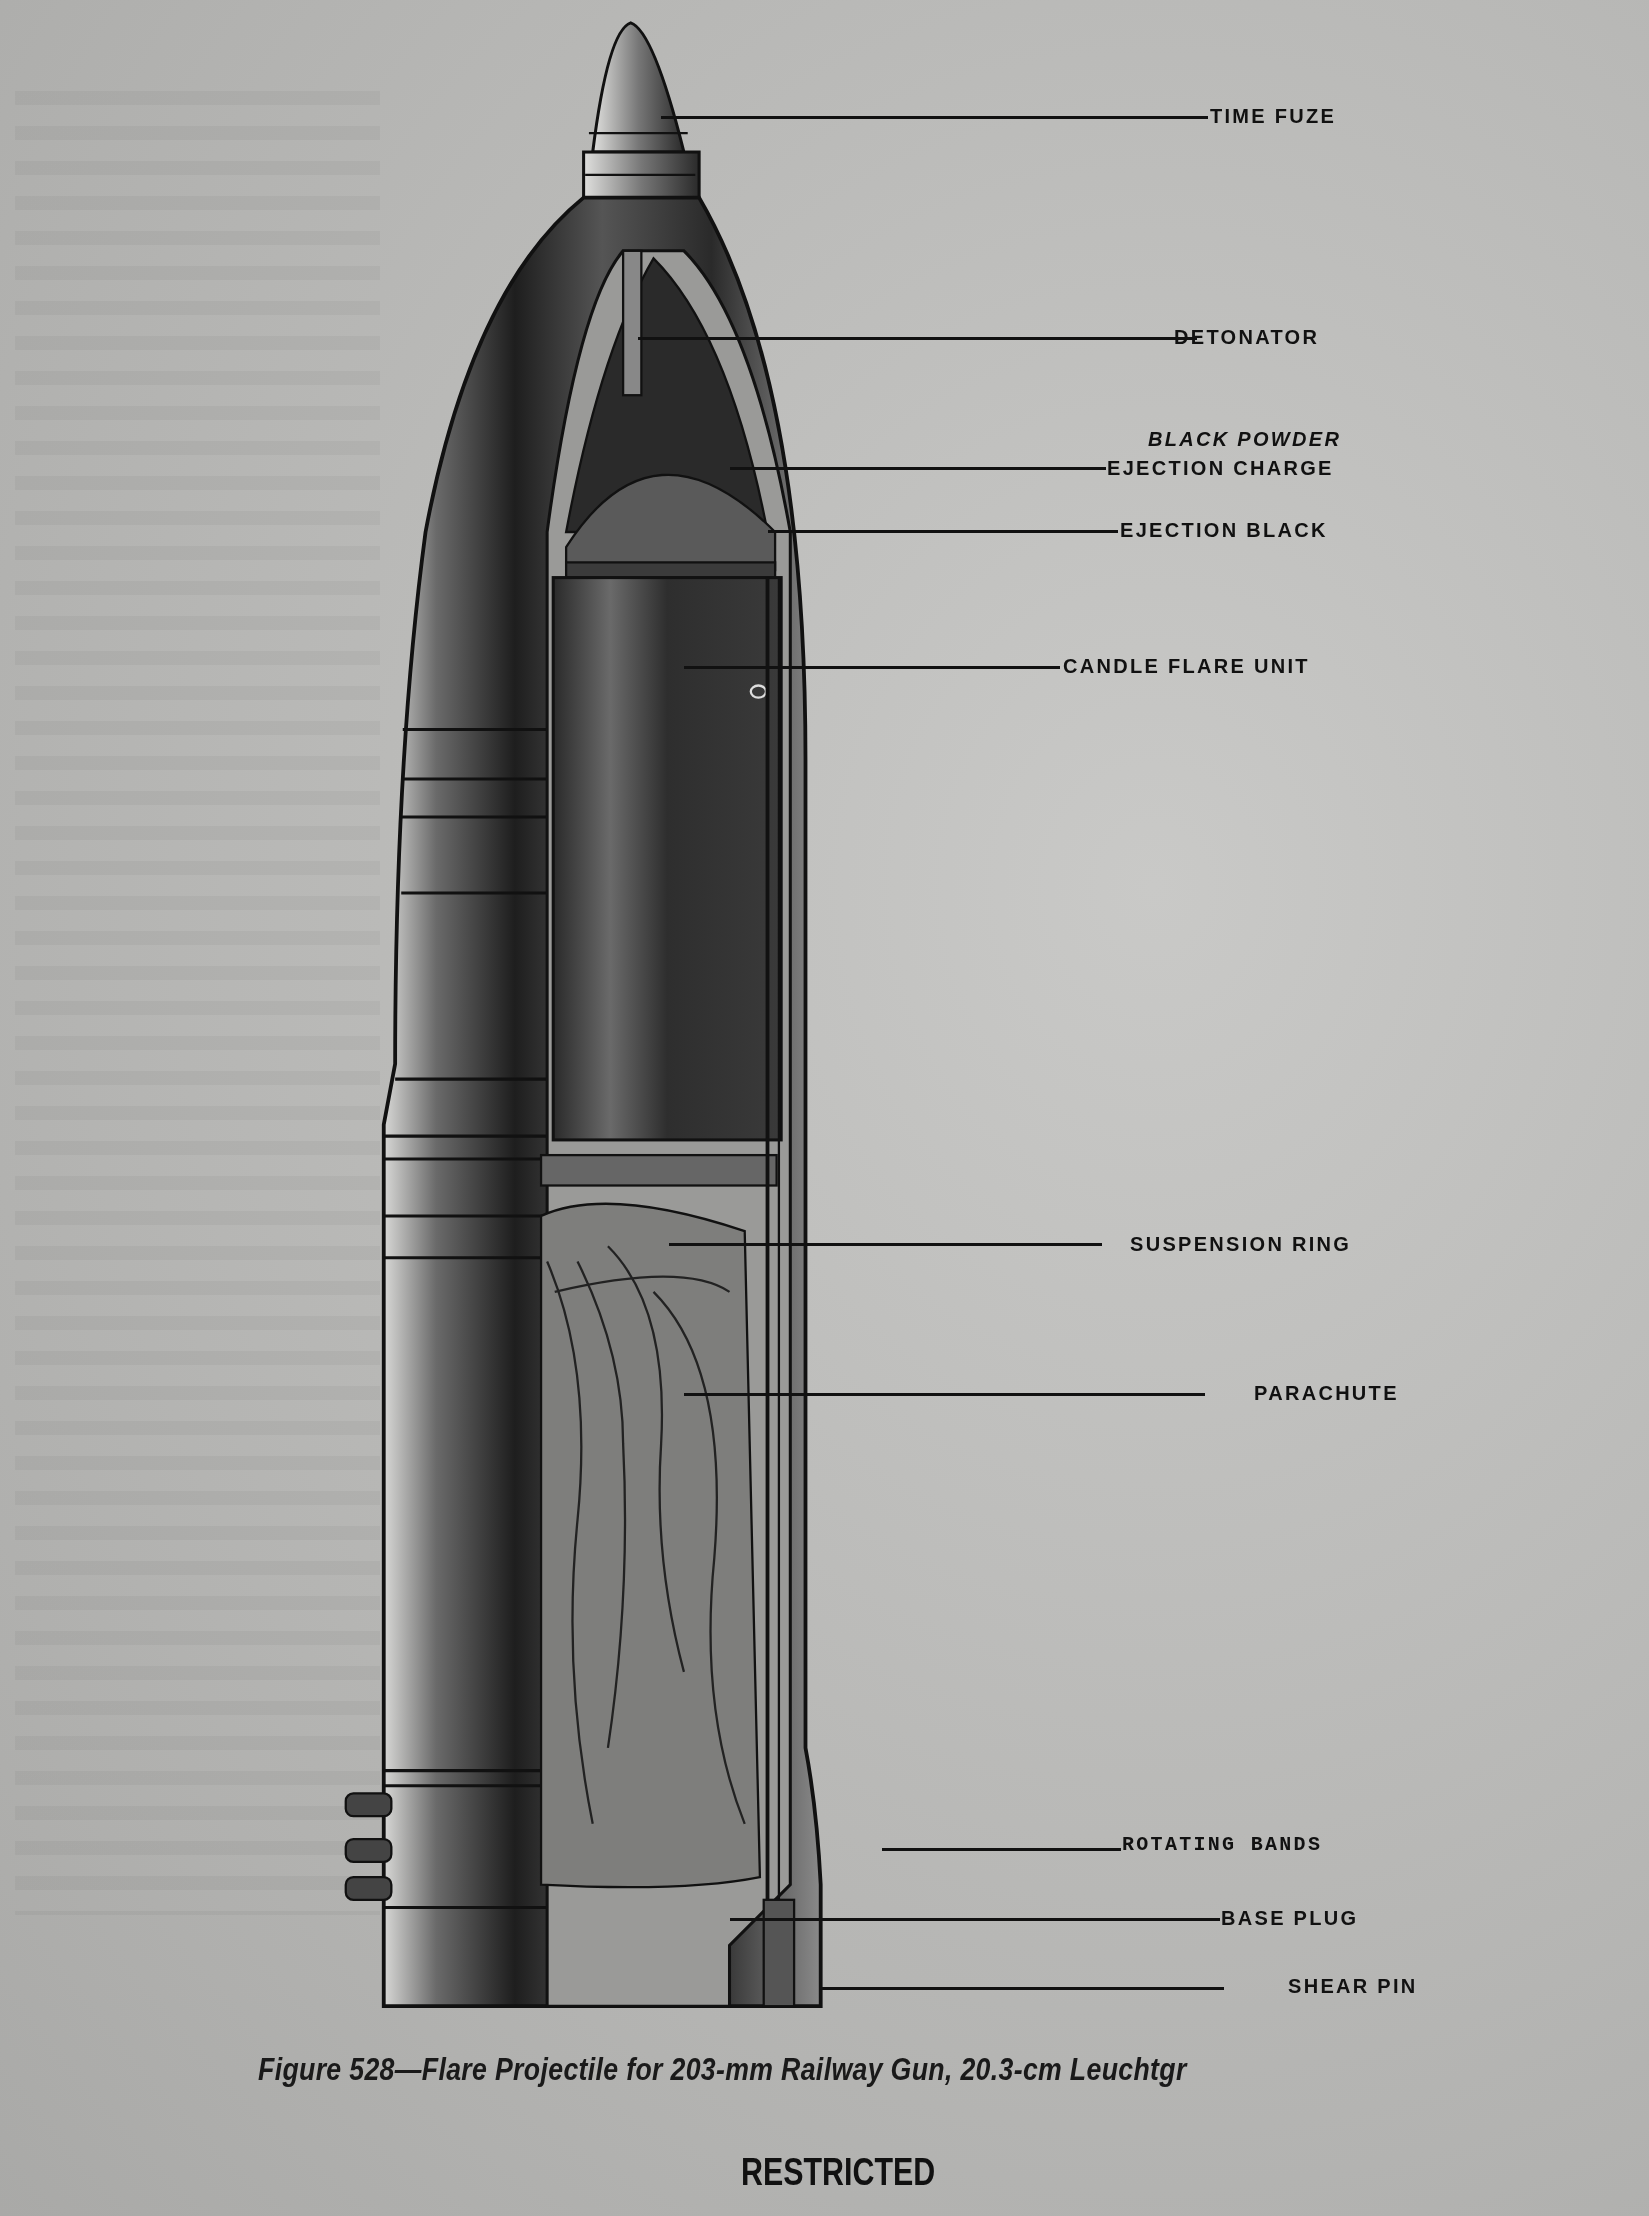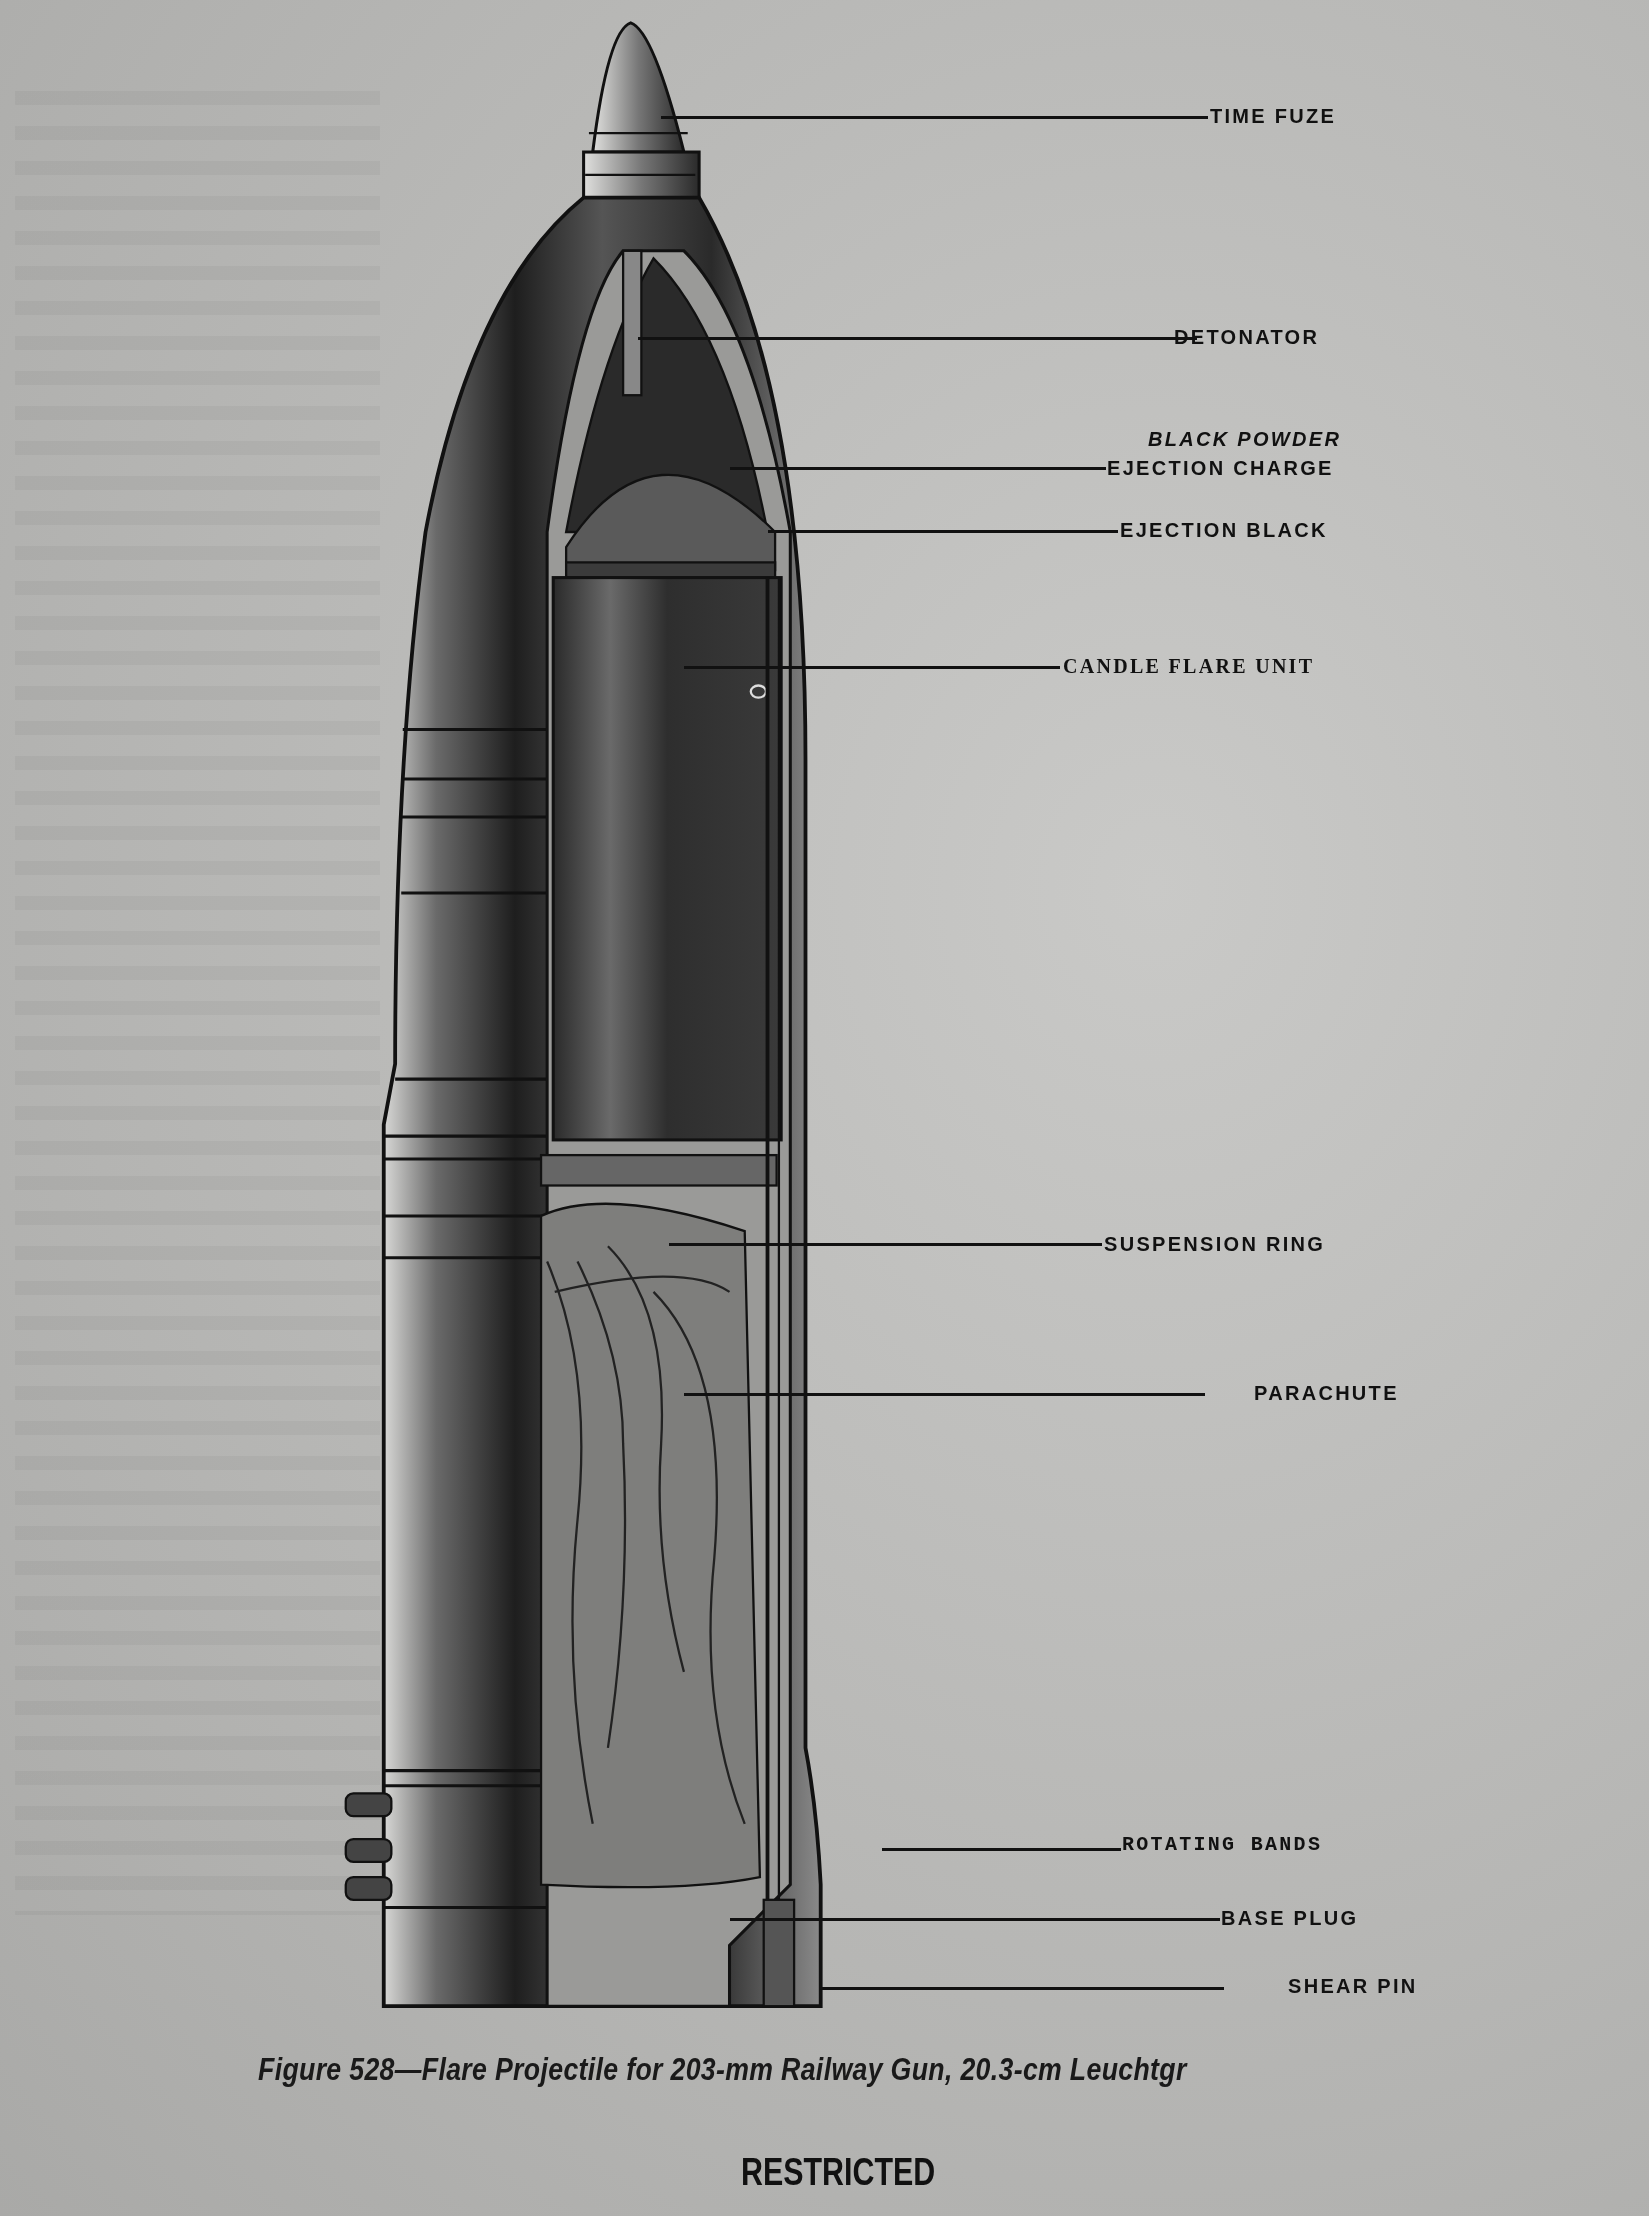--- a/index.html
+++ b/index.html
@@ -120,24 +120,24 @@
 <div class="label" style="left:1174px; top:327px;">DETONATOR</div>
 
 <div class="label" style="left:1148px; top:429px;font-style:italic;">BLACK POWDER</div>
 <div class="leader" style="left:730px; top:467px; width:376px;"></div>
 <div class="label" style="left:1107px; top:458px;">EJECTION  CHARGE</div>
 
 <div class="leader" style="left:768px; top:530px; width:350px;"></div>
 <div class="label" style="left:1120px; top:520px;">EJECTION  BLACK</div>
 
 <div class="leader" style="left:684px; top:666px; width:376px;"></div>
-<div class="label" style="left:1063px; top:656px;font-family:Liberation Serif, serif;">CANDLE  FLARE UNIT</div>
+<div class="label" style="left:1063px; top:656px;">CANDLE  FLARE UNIT</div>
 
 <div class="leader" style="left:669px; top:1243px; width:433px;"></div>
-<div class="label" style="left:1104px; top:1234px;">SUSPENSION RING</div>
+<div class="label" style="left:1130px; top:1234px;">SUSPENSION RING</div>
 
 <div class="leader" style="left:684px; top:1393px; width:521px;"></div>
 <div class="label" style="left:1207px; top:1383px;margin-left:47px;">PARACHUTE</div>
 
 <div class="leader" style="left:882px; top:1848px; width:239px;"></div>
 <div class="label" style="left:1122px; top:1835px;font-family:Liberation Mono, monospace;">ROTATING BANDS</div>
 
 <div class="leader" style="left:730px; top:1918px; width:490px;"></div>
 <div class="label" style="left:1221px; top:1908px;">BASE PLUG</div>
 

